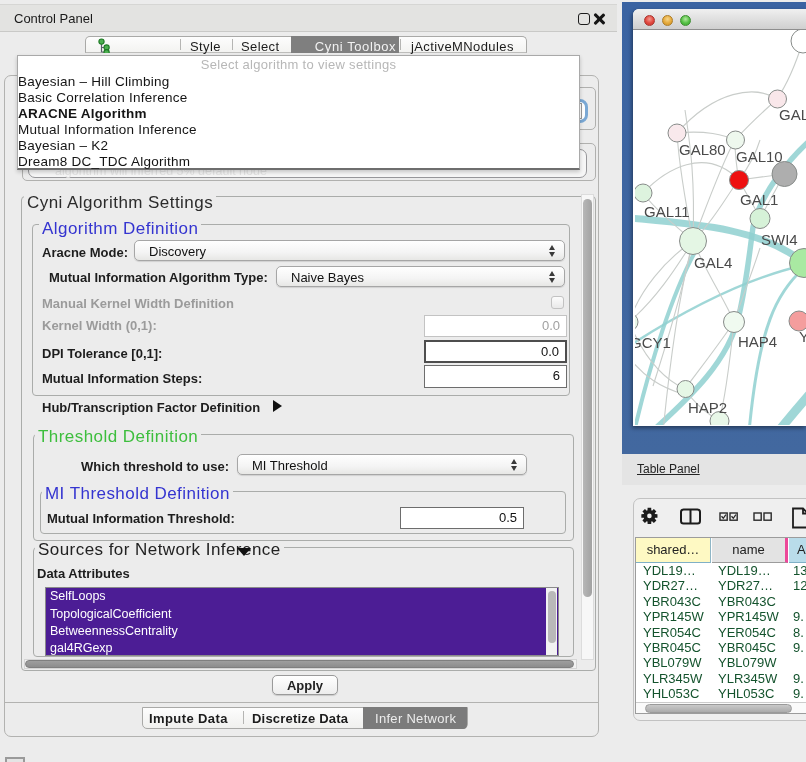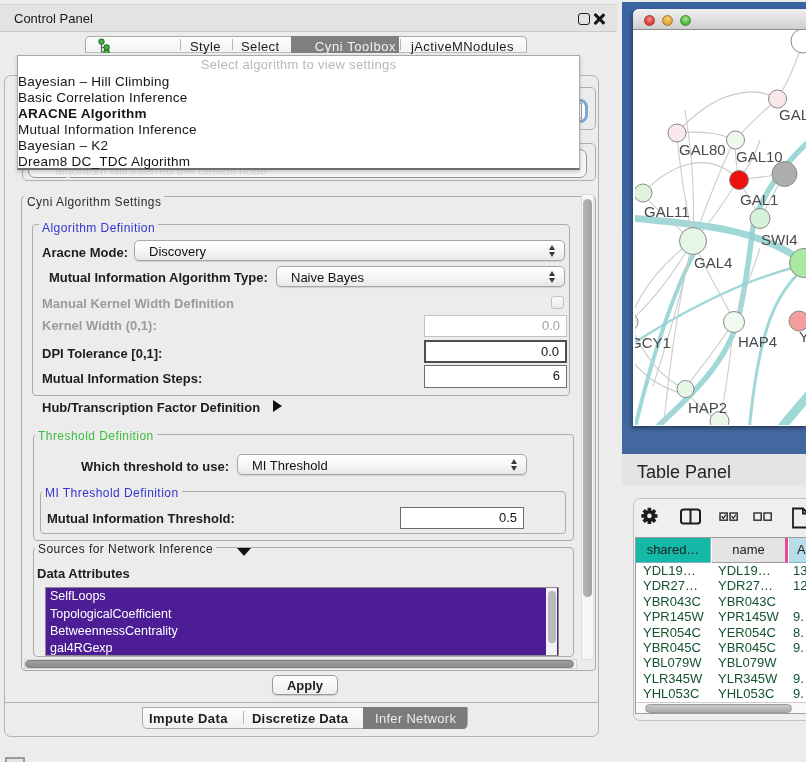--- a/index.html
+++ b/index.html
@@ -1,19 +1,19 @@
 <!DOCTYPE html>
 <html><head>
 <meta charset="utf-8">
 <style>
 html,body{margin:0;padding:0;width:806px;height:762px;overflow:hidden;background:#ececec;
 font-family:"Liberation Sans",sans-serif;}
 .abs{position:absolute;box-sizing:border-box;}
 .lbl{position:absolute;box-sizing:border-box;font-size:13px;font-weight:bold;color:#1d1d1d;white-space:nowrap;}
-.leg{position:absolute;box-sizing:border-box;font-size:12px;letter-spacing:0.45px;white-space:nowrap;background:#ececec;padding:0 3px;line-height:13px;}
+.leg{position:absolute;box-sizing:border-box;font-size:17px;letter-spacing:0.45px;white-space:nowrap;background:#ececec;padding:0 3px;line-height:13px;}
 .fs{position:absolute;box-sizing:border-box;border:1px solid #aaacaa;border-radius:4px;}
 .combo{position:absolute;box-sizing:border-box;border:1px solid #a6a6a6;border-radius:5px;
 background:linear-gradient(#ffffff, #f4f4f4 60%, #e7e7e5);box-shadow:0 1px 1px rgba(0,0,0,.12);}
 .combo span{position:absolute;left:14px;top:50%;transform:translateY(-50%);font-size:13px;color:#111;}
 .arr{position:absolute;right:8px;top:50%;width:7px;height:12px;transform:translateY(-50%);}
 .arr:before{content:"";position:absolute;left:0;top:0;border-left:3.5px solid transparent;border-right:3.5px solid transparent;border-bottom:5px solid #3a3a3a;}
 .arr:after{content:"";position:absolute;left:0;bottom:0;border-left:3.5px solid transparent;border-right:3.5px solid transparent;border-top:5px solid #3a3a3a;}
 .inp{position:absolute;box-sizing:border-box;background:#fff;font-size:13px;text-align:right;padding-right:6px;color:#111;}
 .item{position:absolute;font-size:13.5px;letter-spacing:0.25px;color:#141414;white-space:nowrap;left:18px;}
 </style>
@@ -212,21 +212,21 @@
     <text x="126" y="215">SWI4</text>
     <text x="59" y="238">GAL4</text>
     <text x="-5" y="318">GCY1</text>
     <text x="103" y="317">HAP4</text>
     <text x="164" y="312">Y</text>
     <text x="53" y="383">HAP2</text>
   </g>
 </svg>
 
 <div class="abs" style="left:622px;top:454px;width:184px;height:31px;background:#e4e4e4;"></div>
-<div class="abs" style="left:637px;top:462px;font-size:18px;color:#232323;">Table Panel</div>
+<div class="abs" style="left:637px;top:462px;font-size:12px;color:#232323;text-decoration:underline;">Table Panel</div>
 
 <div class="abs" style="left:633px;top:498px;width:180px;height:223px;border:1px solid #c2c2c2;border-radius:7px;background:#efefef;"></div>
 
 <svg class="abs" style="left:640px;top:506px;" width="166" height="24" viewBox="0 0 166 24">
   <g fill="#1c1c1c">
     <path d="M8.3 2.9 L11.7 2.9 L11.8 5.2 L12.5 5.5 L14.2 3.9 L16.6 6.3 L15.0 8.0 L15.3 8.7 L17.6 8.8 L17.6 12.2 L15.3 12.3 L15.0 13.0 L16.6 14.7 L14.2 17.1 L12.5 15.5 L11.8 15.8 L11.7 18.1 L8.3 18.1 L8.2 15.8 L7.5 15.5 L5.8 17.1 L3.4 14.7 L5.0 13.0 L4.7 12.3 L2.4 12.2 L2.4 8.8 L4.7 8.7 L5.0 8.0 L3.4 6.3 L5.8 3.9 L7.5 5.5 L8.2 5.2 Z" transform="translate(-1.2,-1.2) scale(1.06)"></path>
     <circle cx="9.4" cy="9.9" r="2.3" fill="#efefef"></circle>
   </g>
   <rect x="41" y="3.5" width="19" height="14" rx="2.5" fill="none" stroke="#1c1c1c" stroke-width="2"></rect>
   <line x1="50.5" y1="3.5" x2="50.5" y2="17.5" stroke="#1c1c1c" stroke-width="2"></line>
@@ -235,21 +235,21 @@
     <rect x="90" y="7" width="7.2" height="7.2"></rect>
     <path d="M81.5 10.3l1.8 2 2.6-3.6" stroke-width="1.3"></path>
     <path d="M91.5 10.3l1.8 2 2.6-3.6" stroke-width="1.3"></path>
     <rect x="114" y="7" width="7.2" height="7.2"></rect>
     <rect x="124" y="7" width="7.2" height="7.2"></rect>
   </g>
   <path d="M153 2.5 h10 l5 5 v14 h-15 z M163 2.5 v5 h5" fill="none" stroke="#1c1c1c" stroke-width="1.8"></path>
 </svg>
 
 <div class="abs" style="left:635px;top:537px;width:171px;height:177px;background:#fff;border:1px solid #9c9c9c;border-right:none;overflow:hidden;">
-  <div class="abs" style="left:0;top:0;width:75px;height:25px;background:#14b8a6;border-right:1px solid #8fb6c6;border-bottom:1px solid #7fb0c6;text-align:center;font-size:13px;color:#222;line-height:24px;">shared…</div>
+  <div class="abs" style="left:0;top:0;width:75px;height:25px;background:#fef9c3;border-right:1px solid #8fb6c6;border-bottom:1px solid #7fb0c6;text-align:center;font-size:13px;color:#222;line-height:24px;">shared…</div>
   <div class="abs" style="left:76px;top:0;width:76px;height:25px;background:#e3e3e3;border-right:3px solid #ec4899;border-bottom:1px solid #9c9c9c;text-align:center;font-size:13px;color:#222;line-height:24px;">name</div>
   <div class="abs" style="left:153px;top:0;width:40px;height:25px;background:#b9dcea;border-bottom:1px solid #7fb0c6;font-size:13px;color:#222;line-height:24px;padding-left:8px;">A</div>
   <div class="abs" style="left:0;top:25px;width:171px;height:139px;font-size:13px;color:#14532d;">
     <div style="height:15.4px;">
         <span style="position:absolute;left:7px;">YDL19…</span>
         <span style="position:absolute;left:82px;">YDL19…</span>
         <span style="position:absolute;left:157px;">13</span>
       </div>
     <div style="height:15.4px;position:relative;">
         <span style="position:absolute;left:7px;">YDR27…</span>

